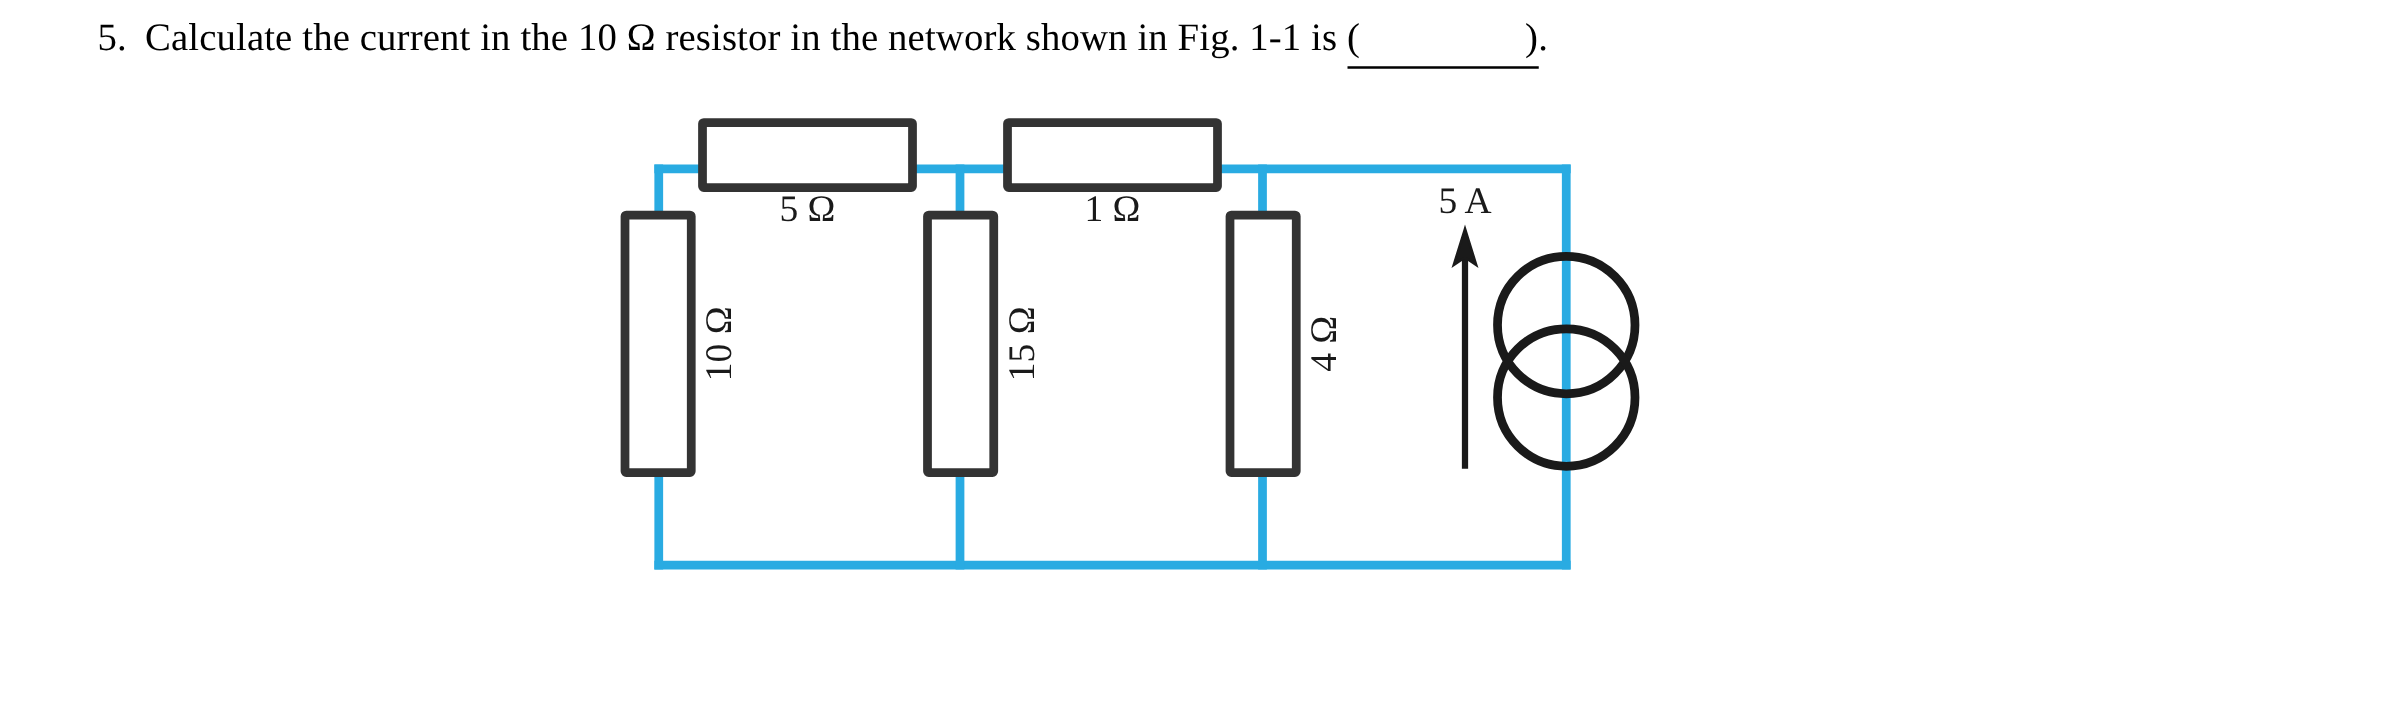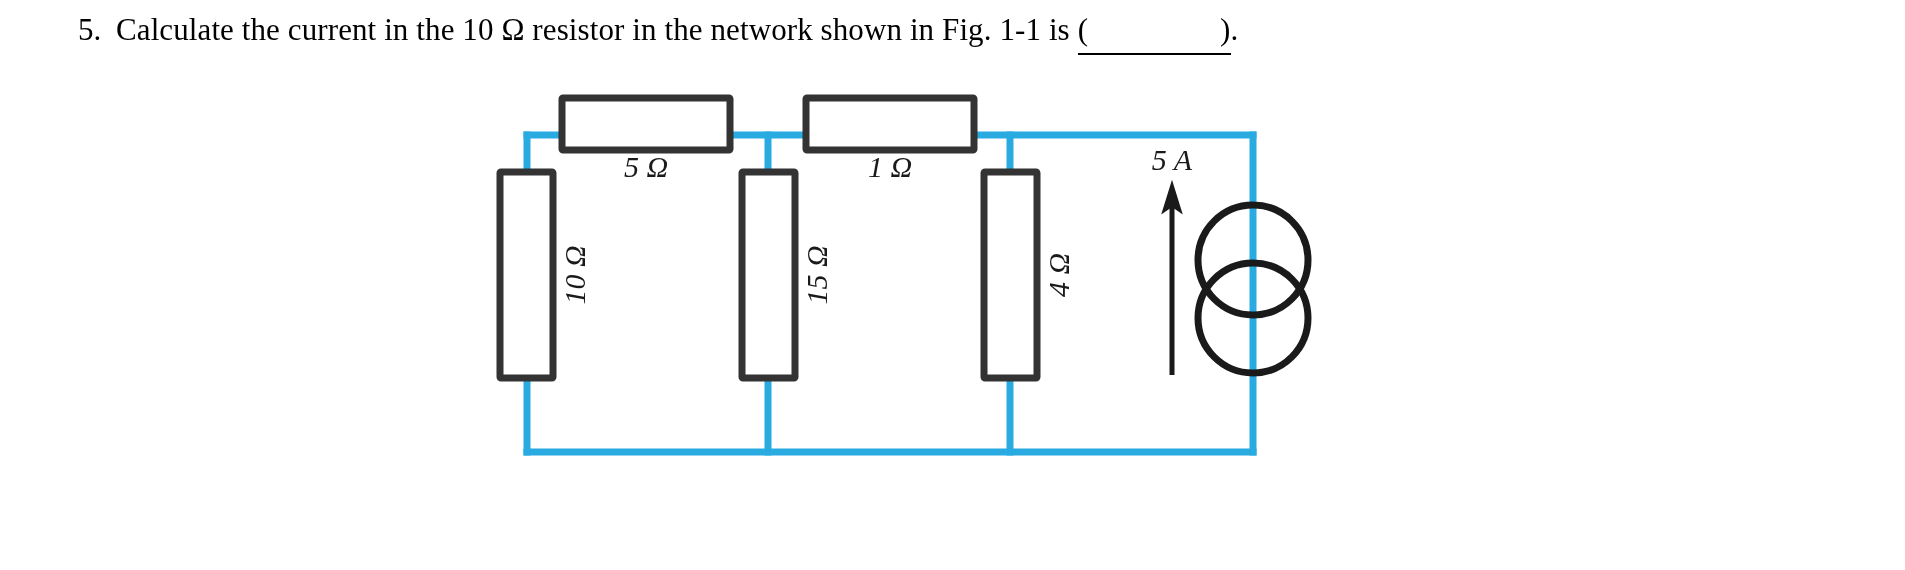--- a/index.html
+++ b/index.html
@@ -54,21 +54,20 @@
     display: inline-block;
   }
 
   
   #figure-area {
     position: absolute;
     left: 0;
     top: 60px;
     width: 1527px;
     height: 510px;
-    font-style: italic;
   }
   #circuit-svg {
     position: absolute;
     left: 0;
     top: 0;
   }
 
   
   #figure-caption {
     position: absolute;

